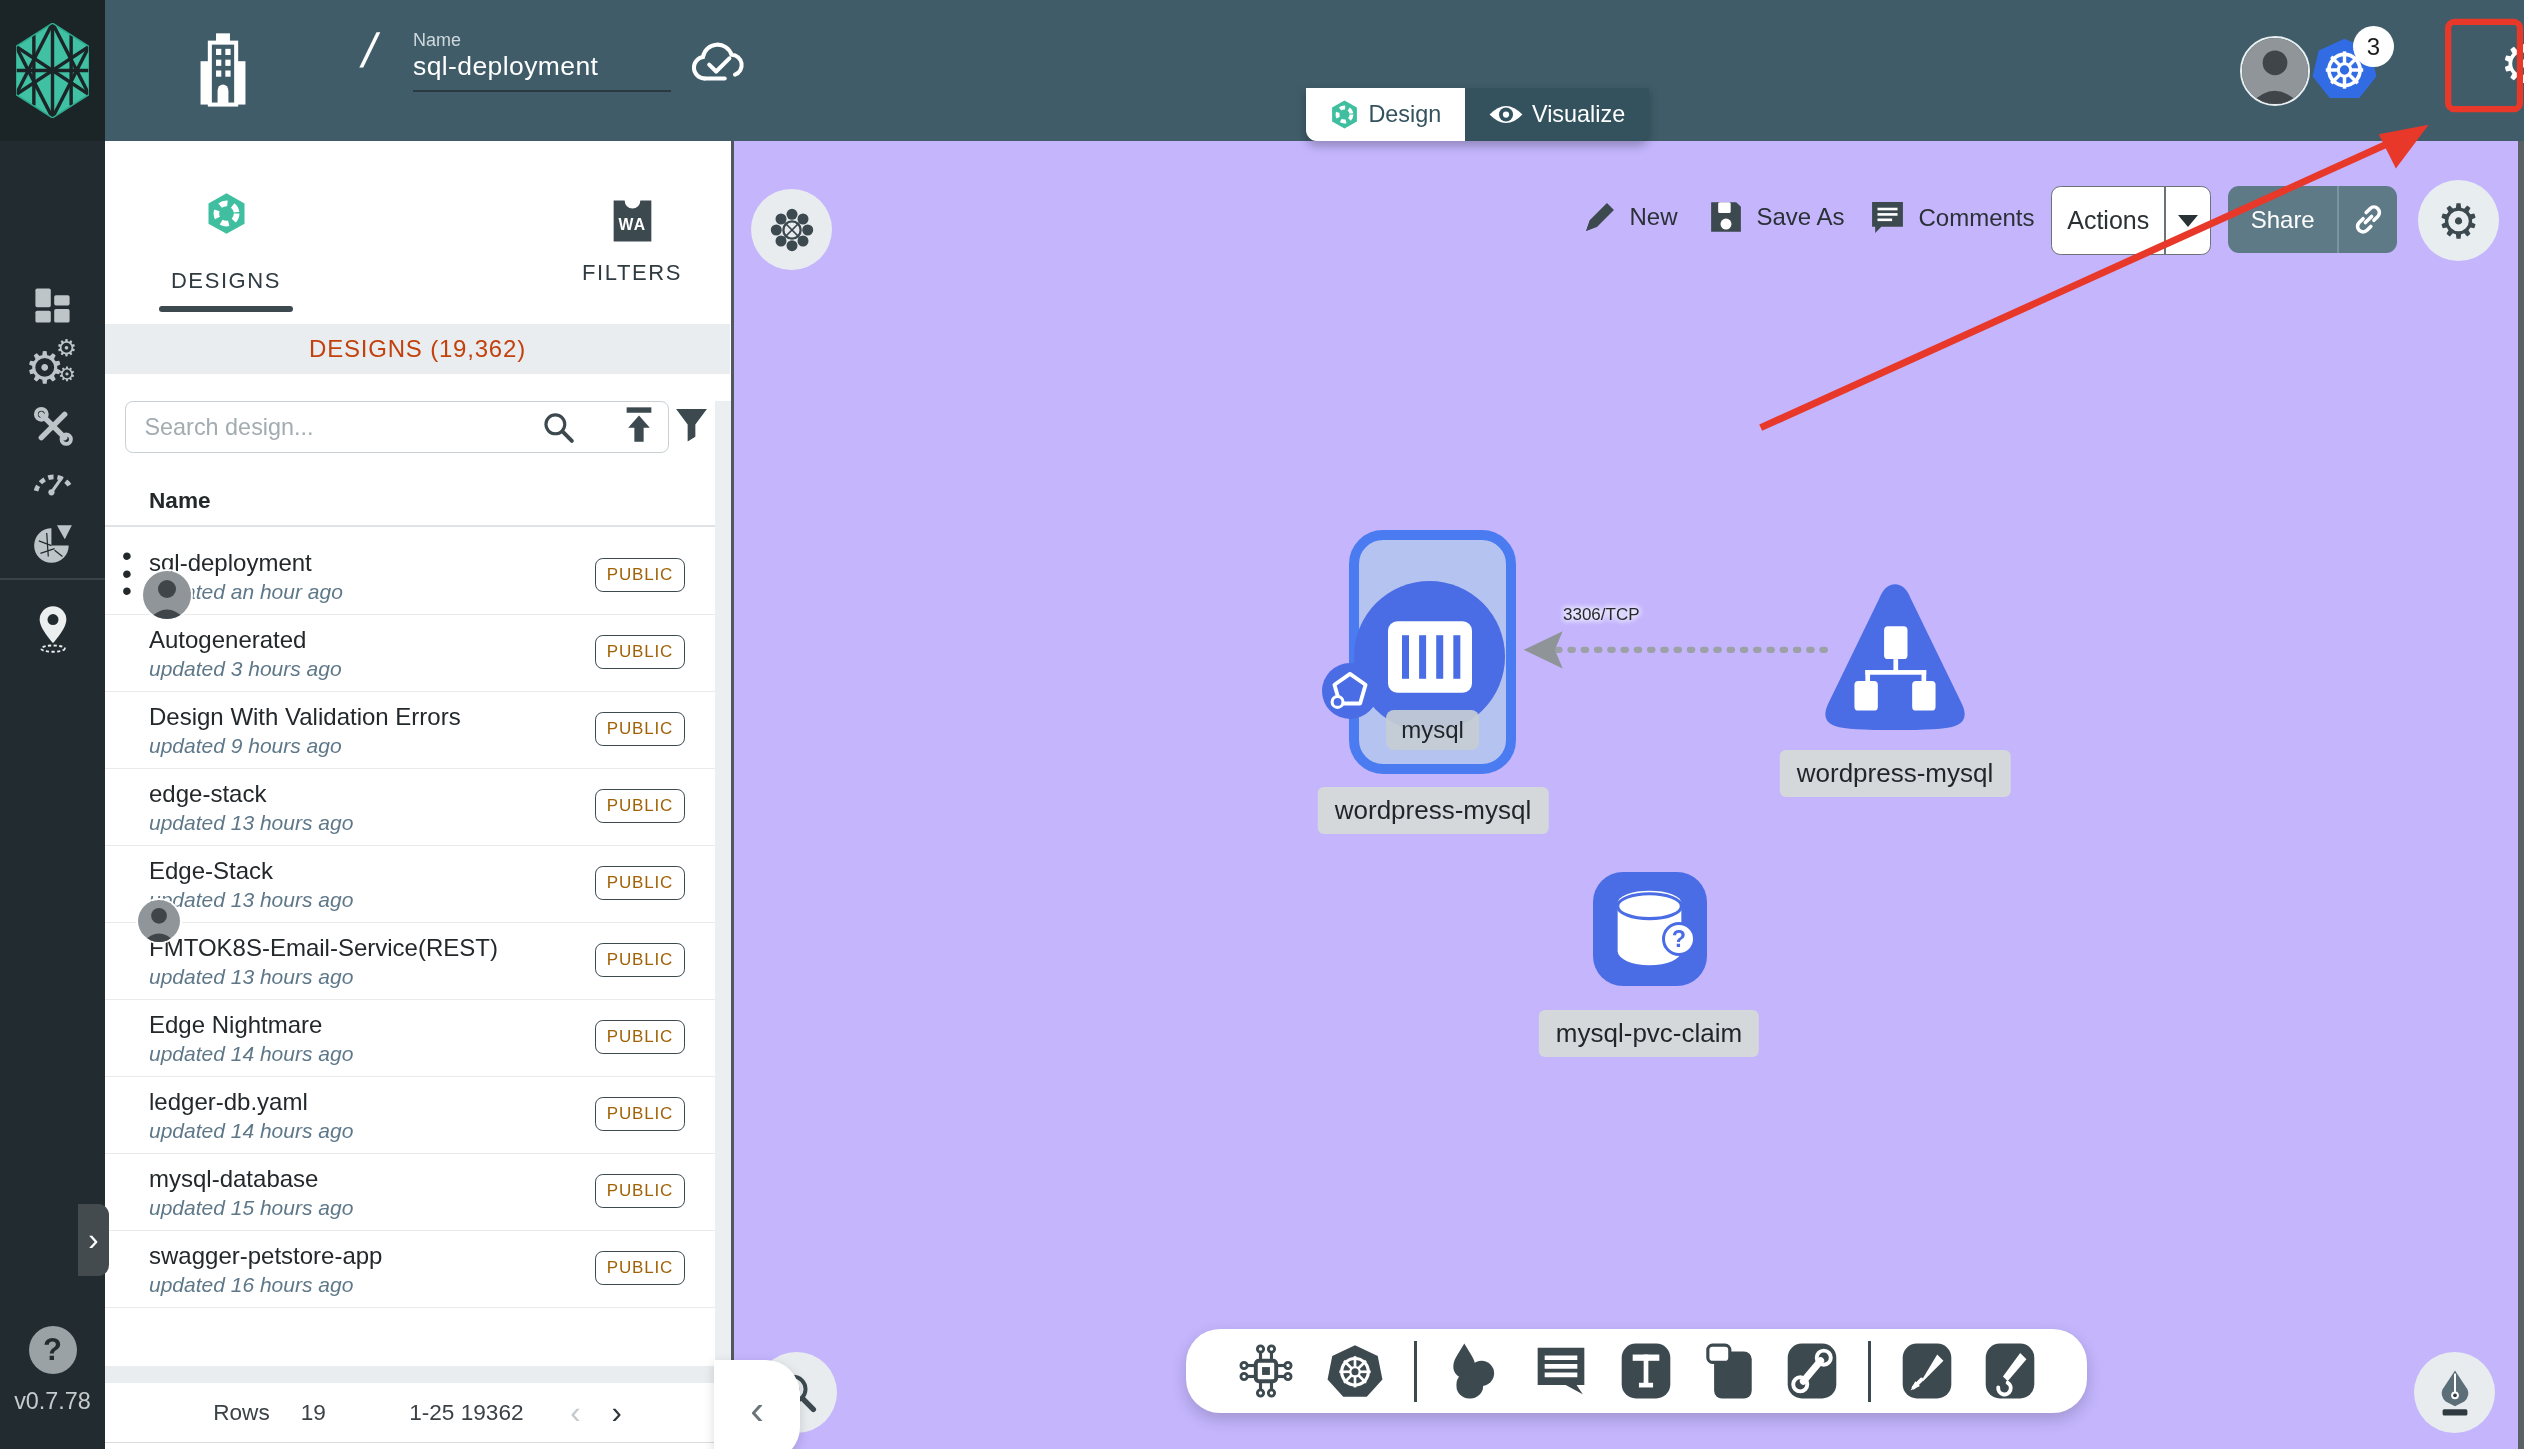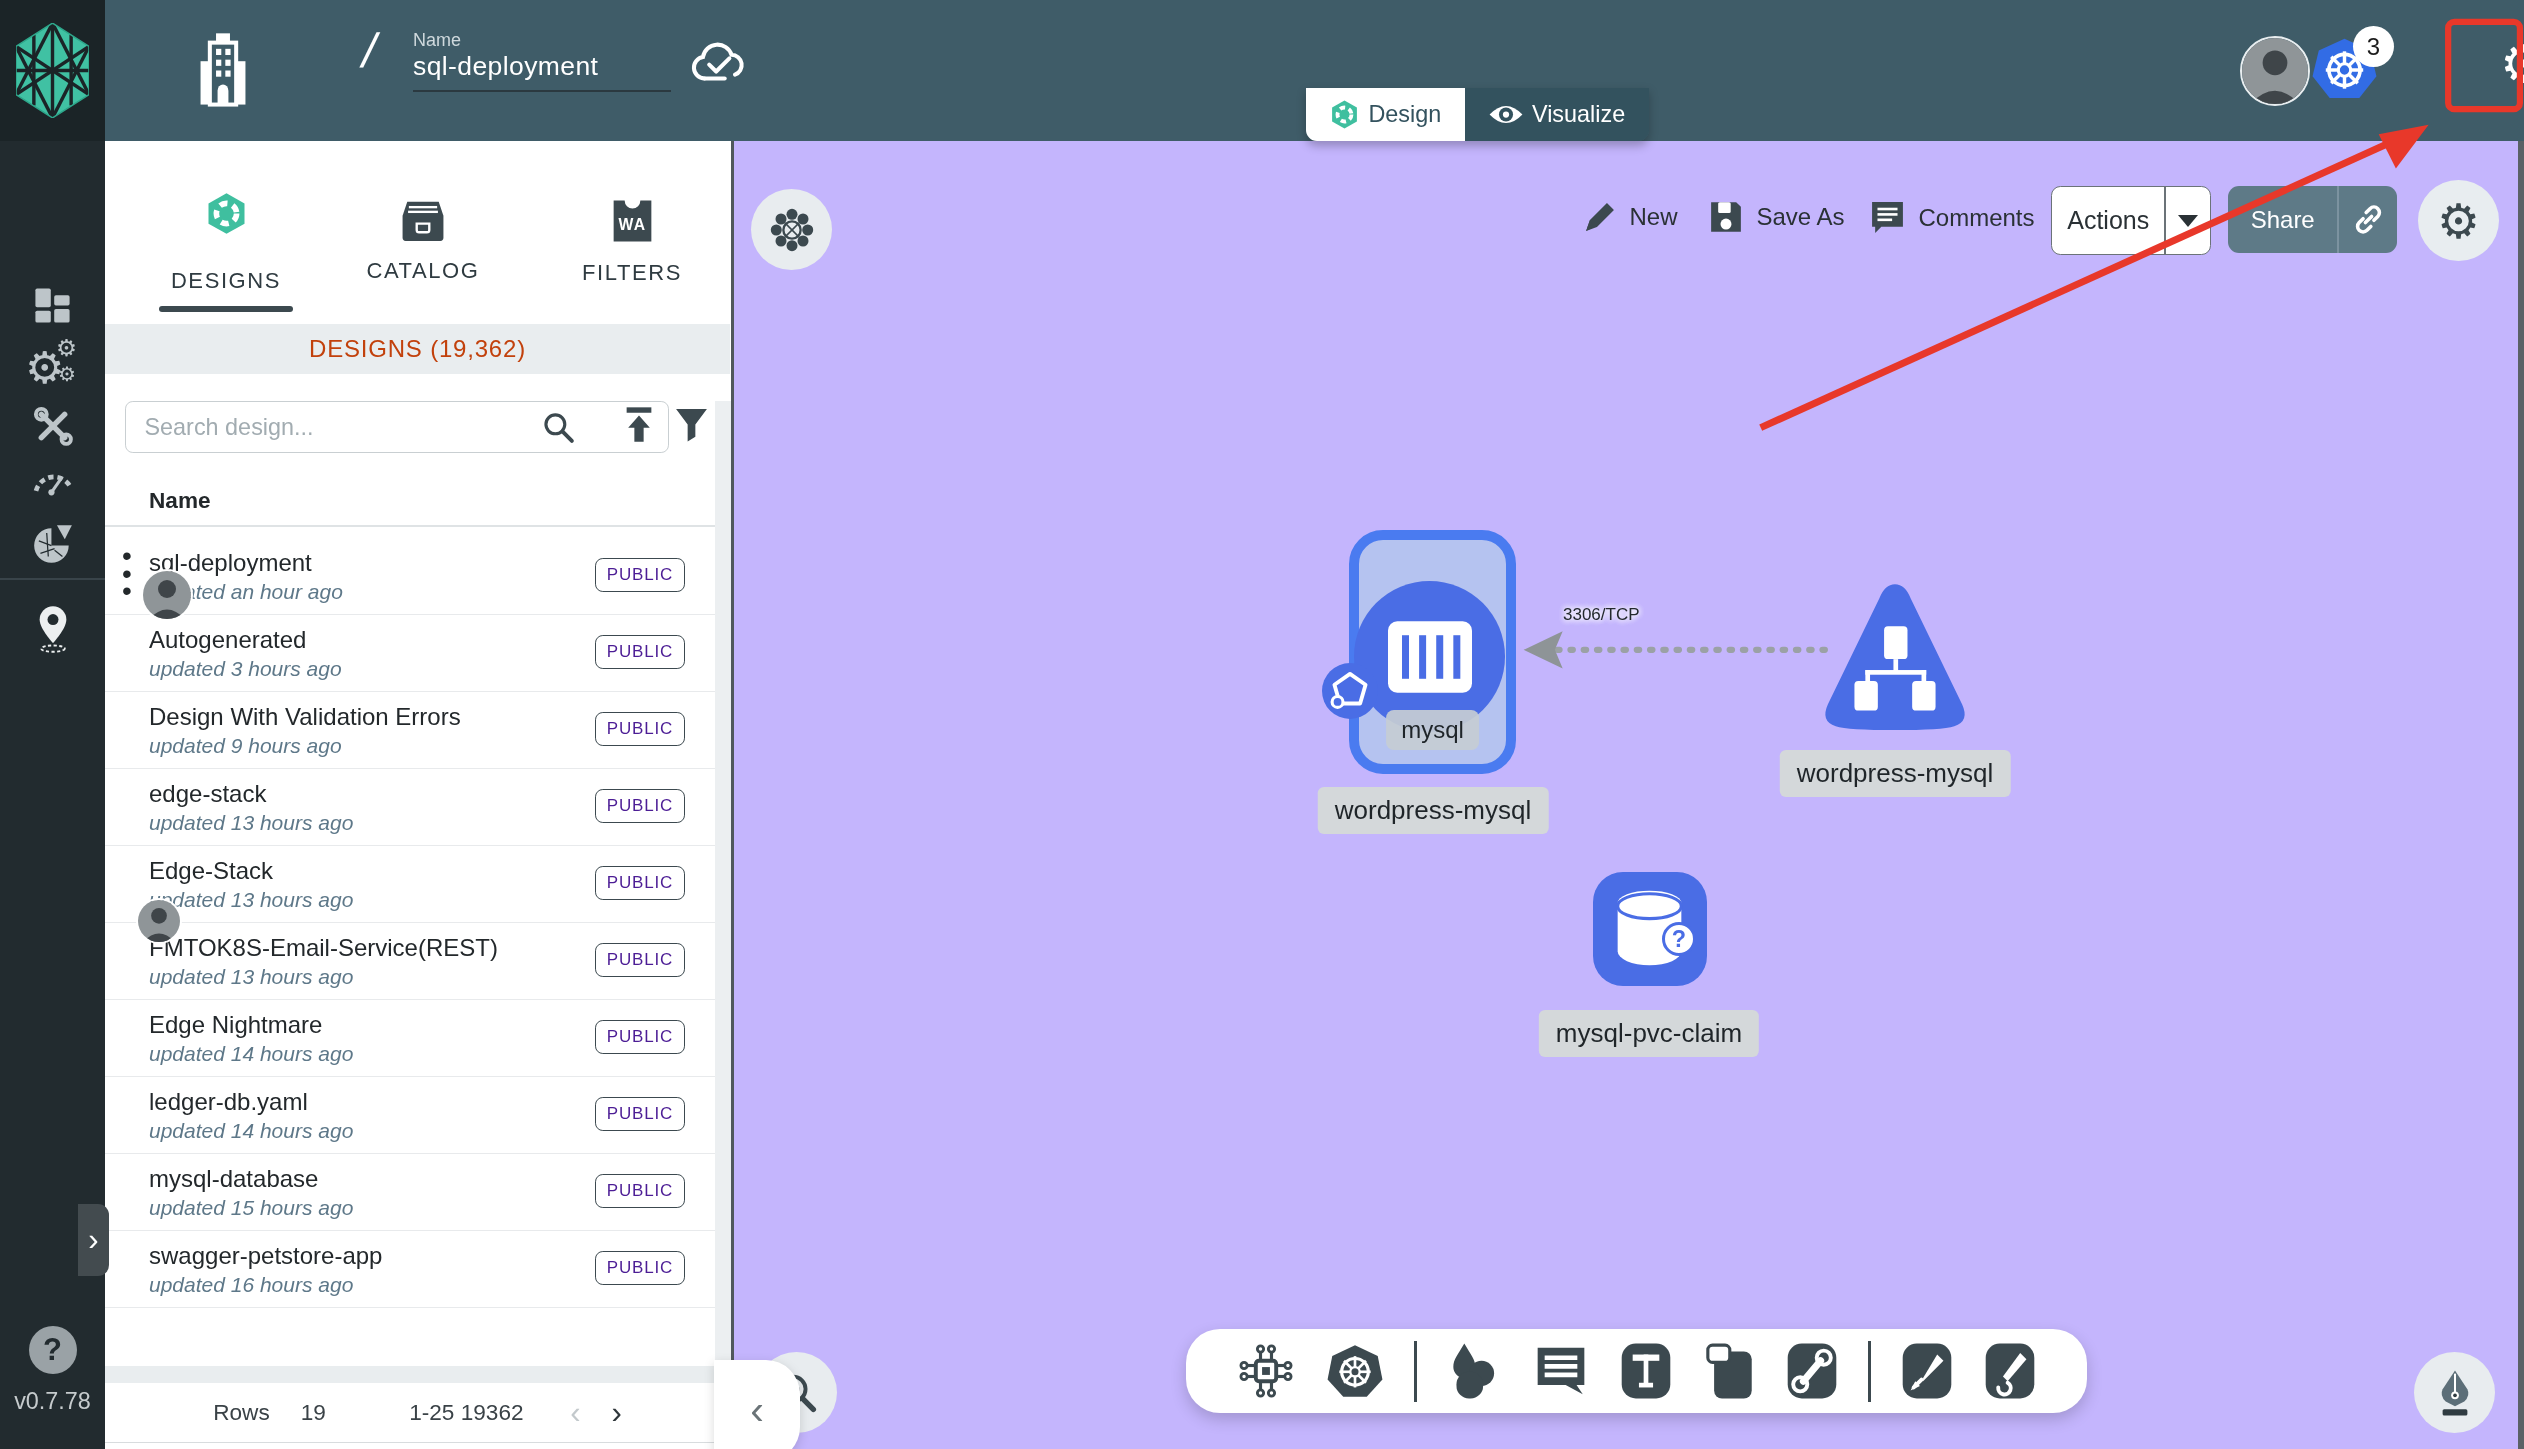--- a/index.html
+++ b/index.html
@@ -34,21 +34,21 @@
                 border-radius:7.8px;font-size:23.4px;color:#444;padding:0 55px 0 19px;outline:none;
                 font-family:"Liberation Sans",sans-serif;}
   #search-input::placeholder{color:#A2ACB1;}
   .col-head{position:absolute;left:44px;top:347px;font-size:22.6px;font-weight:bold;color:#23282B;}
   #list-divider{position:absolute;left:0;top:384px;width:625px;height:1.6px;background:#DFE3E5;}
   #design-list{position:absolute;left:0;top:397px;width:613px;}
   .drow{position:relative;height:76px;border-bottom:1.6px solid #E8EAEC;}
   .dname{position:absolute;left:44px;top:11px;font-size:24px;color:#23282B;}
   .dsub{position:absolute;left:44px;top:42px;font-size:21px;font-style:italic;color:#5E7889;}
   .pbadge{position:absolute;right:33px;top:20px;border:1.6px solid #3C494F;border-radius:7.8px;
-          padding:6.2px 11px;font-size:17px;color:#4c1d95;letter-spacing:0.8px;}
+          padding:6.2px 11px;font-size:17px;color:#a16207;letter-spacing:0.8px;}
   .dotmenu{position:absolute;left:17px;top:9.4px;font-size:28px;color:#23282B;letter-spacing:0;line-height:.62;}
   .avatar-mini{position:absolute;width:48px;height:48px;border-radius:50%;overflow:hidden;border:2.3px solid #fff;}
   #panel-scroll{position:absolute;left:610px;top:260px;width:15.6px;height:1046px;background:#ECEFF1;}
   #panel-gray-strip{position:absolute;left:0;top:1225px;width:625px;height:17px;background:#E9EDEF;}
   #panel-footer{position:absolute;left:0;top:1242px;width:625px;height:59px;background:#fff;
                 display:flex;align-items:center;justify-content:center;gap:31px;font-size:22.6px;color:#3A4247;
                 border-bottom:1.6px solid #D8DCDE;}
   
   #canvas{position:absolute;left:734px;top:141px;width:1790px;height:1308px;background:#c4b5fd;}
   .circle-btn{position:absolute;width:81px;height:81px;border-radius:50%;background:#E8ECEF;
@@ -237,31 +237,20 @@
 
   <div id="panel">
     <div class="ptab" style="left:35px;gap:32px;">
       <svg width="45" height="45" viewBox="0 0 40 40">
         <polygon points="20,2 36,11 36,29 20,38 4,29 4,11" fill="#3FBF9F"></polygon>
         <circle cx="20" cy="20" r="9" fill="none" stroke="#fff" stroke-width="5" stroke-dasharray="7 5"></circle>
       </svg>
       <span>DESIGNS</span>
       <div class="abs" style="left:19px;top:134px;width:134px;height:5.5px;background:#3C494F;border-radius:3.1px;"></div>
     </div>
-    <div class="ptab" style="left:232px;">
-      <svg width="44" height="41" viewBox="0 0 56 52">
-        <path d="M8 2 h40 l6 18 v28 a4 4 0 0 1 -4 4 h-44 a4 4 0 0 1 -4 -4 v-28 z" fill="#3C494F"></path>
-        <g stroke="#fff" stroke-width="3">
-            <line x1="10" y1="9" x2="46" y2="9"></line>
-            <line x1="9" y1="15" x2="47" y2="15"></line>
-          </g>
-        <path d="M20 30 h16 v8 a3 3 0 0 1 -3 3 h-10 a3 3 0 0 1 -3 -3 z" fill="none" stroke="#fff" stroke-width="3"></path>
-      </svg>
-      <span>CATALOG</span>
-    </div>
     <div class="ptab" style="left:441px;">
       <svg width="41" height="44" viewBox="0 0 52 56" style="font-size:28px">
         <path d="M2 2 h14 a4 4 0 0 0 20 0 h14 v52 h-48 z" fill="#3C494F"></path>
         <text x="26" y="40" font-size="20" font-weight="bold" fill="#fff" text-anchor="middle" font-family="Liberation Sans,sans-serif">WA</text>
       </svg>
       <span>FILTERS</span>
     </div>
 
     <div id="count-bar">DESIGNS (19,362)</div>
 

